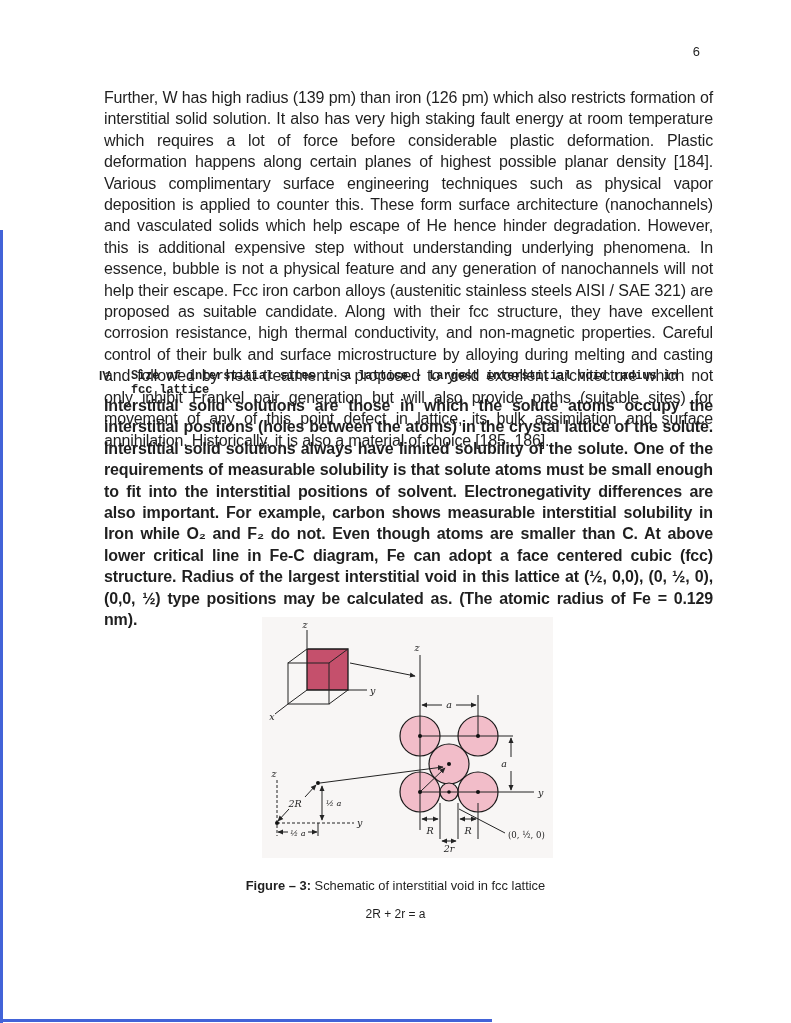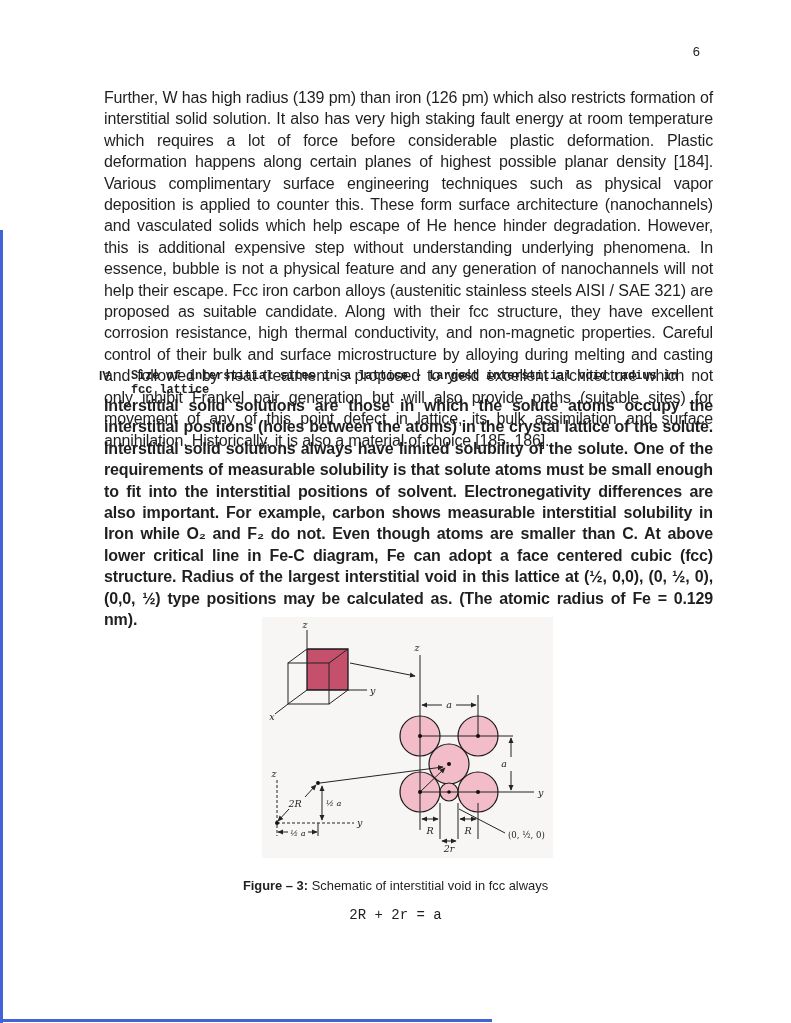--- a/index.html
+++ b/index.html
@@ -30,21 +30,21 @@
     position:absolute; left:262px; top:617px; width:291px; height:241px;
     background:#f8f6f5;
   }
   .caption{
     position:absolute; left:91px; top:878px; width:609px;
     text-align:center; font-size:12.9px;
   }
   .caption .b{font-weight:bold;}
   .equation{
     position:absolute; left:91px; top:907px; width:609px;
-    text-align:center; font-size:14px;font-family:Liberation Mono, monospace;
+    text-align:center; font-size:12px;
   }
   .annot-left{
     position:absolute; left:0; top:230px; width:3px; height:793px;
     background:#4263d8;
   }
   .annot-bottom{
     position:absolute; left:0; top:1019px; width:492px; height:3px;
     background:#4263d8;
   }
   
@@ -165,18 +165,18 @@
         <text x="95" y="209" text-anchor="start">y</text>
         <text x="33" y="190" text-anchor="middle">2R</text>
         <text x="64" y="189" text-anchor="start" class="fs">½ a</text>
         <text x="36" y="219" text-anchor="middle" class="fs">½ a</text>
       </g>
     </svg>
   </div>
 
   <div class="caption">
     <span class="b">Figure – 3:</span>
-    <span>Schematic of interstitial void in fcc always</span>
+    <span>Schematic of interstitial void in fcc lattice</span>
   </div>
 
   <div class="equation">2R + 2r = a</div>
 
 </div>
 
 </body></html>

